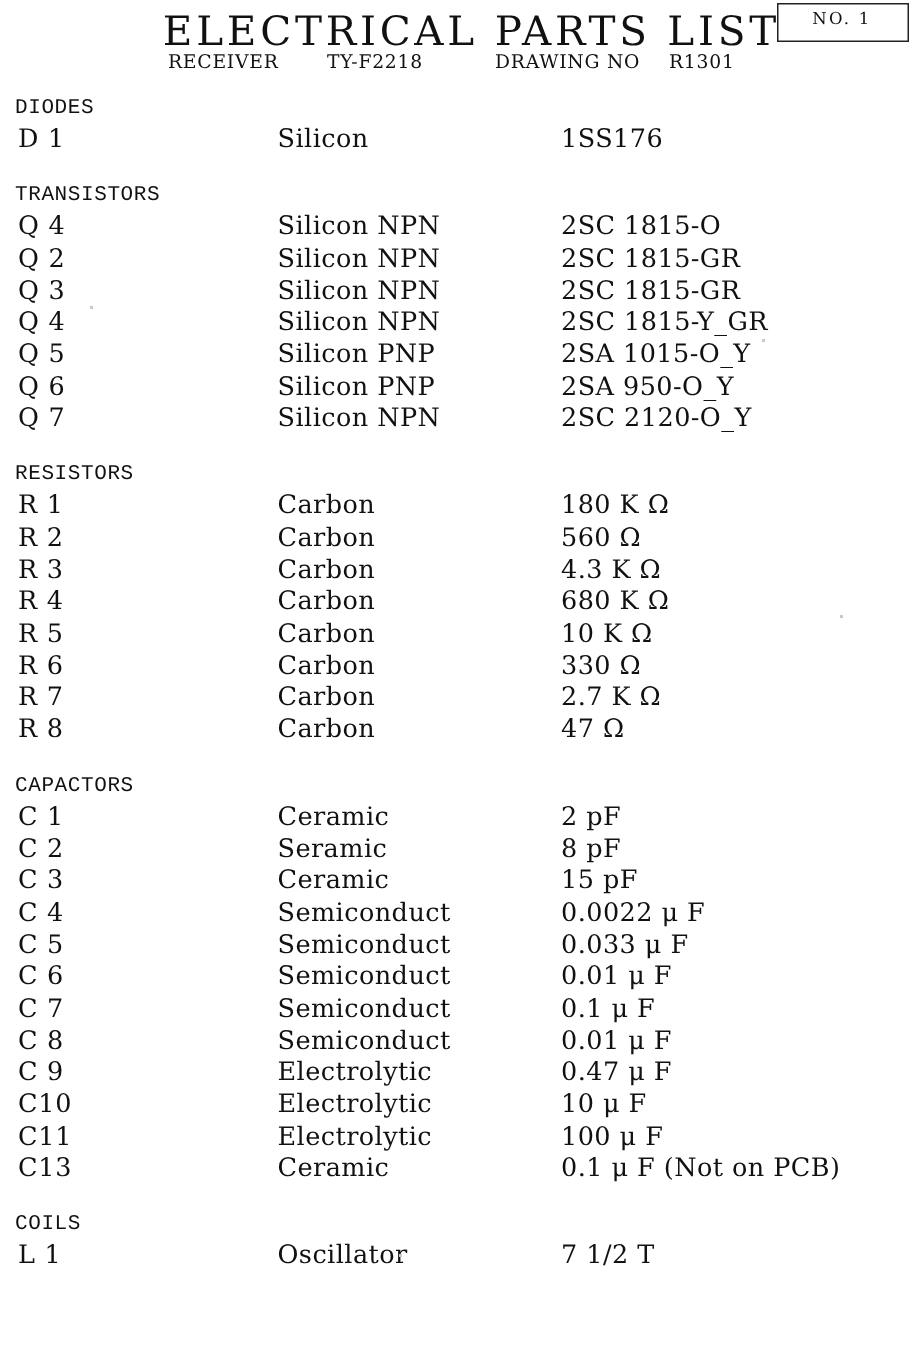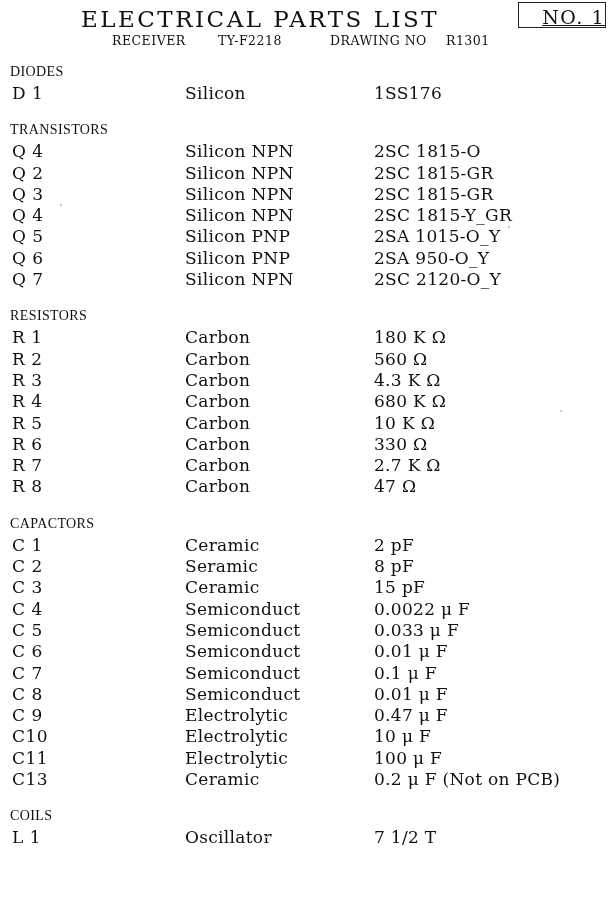--- a/index.html
+++ b/index.html
@@ -26,34 +26,33 @@
   
   .header {
     position: relative;
     height: 56px;
   }
   .main-title {
     position: absolute;
     left: 0;
     top: 6px;
     width: 520px;
-    text-align: center;
-    font-size: 23px;
+    text-align: right;
+    font-size: 27px;
     letter-spacing: 2.5px;
     font-family: "DejaVu Serif", serif;
     white-space: nowrap;
   }
   .doc-number {
     position: absolute;
-    right: 7px;
+    right: 31px;
     top: 6px;
-    font-size: 19px;
+    font-size: 11px;
     letter-spacing: 1.5px;
     font-family: "DejaVu Serif", serif;
-    text-decoration: underline;
   }
   .doc-number-box {
     position: absolute;
     right: 6px;
     top: 2px;
     width: 86px;
     height: 24px;
     border: 1px solid #222;
   }
   .subheader {
@@ -74,21 +73,21 @@
   .sh-drawing  { left: 330px; }
   .sh-drawno   { left: 446px; }
 
   
   .content {
     position: relative;
     padding: 8px 0 0 0;
   }
   .section-title {
     font-size: 14px;
-    font-family: Liberation Serif, serif;
+    font-family: Liberation Mono, monospace;
     padding: 0 0 3px 10px;
     letter-spacing: 0.4px;
   }
   .row {
     position: relative;
     height: 21.3px;
     font-size: 17px;
     font-family: "DejaVu Serif", serif;
   }
   .row .c-ref {
@@ -276,21 +275,21 @@
         <span class="c-value">10  μ F</span>
       </div>
       <div class="row">
         <span class="c-ref">C11</span>
         <span class="c-type">Electrolytic</span>
         <span class="c-value">100  μ F</span>
       </div>
       <div class="row">
         <span class="c-ref">C13</span>
         <span class="c-type">Ceramic</span>
-        <span class="c-value">0.2 μ F (Not on PCB)</span>
+        <span class="c-value">0.1 μ F (Not on PCB)</span>
       </div>
       <div class="spacer"></div>
       <div class="section-title">COILS</div>
       <div class="row">
         <span class="c-ref">L 1</span>
         <span class="c-type">Oscillator</span>
         <span class="c-value">7 1/2 T</span>
       </div>
     </div>
 

